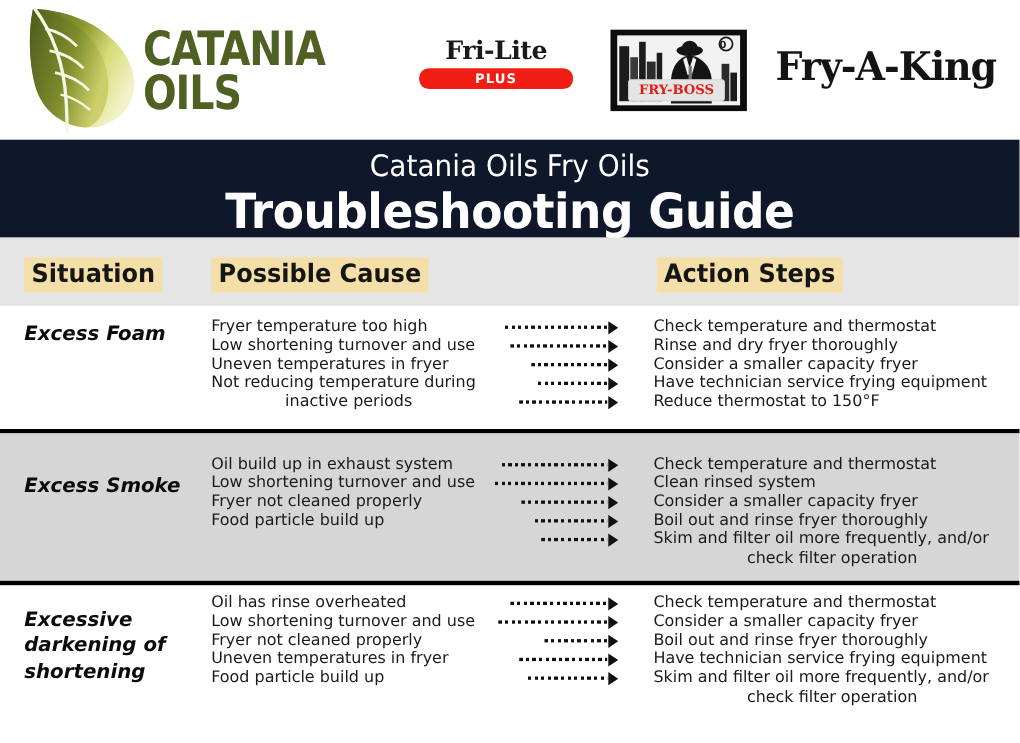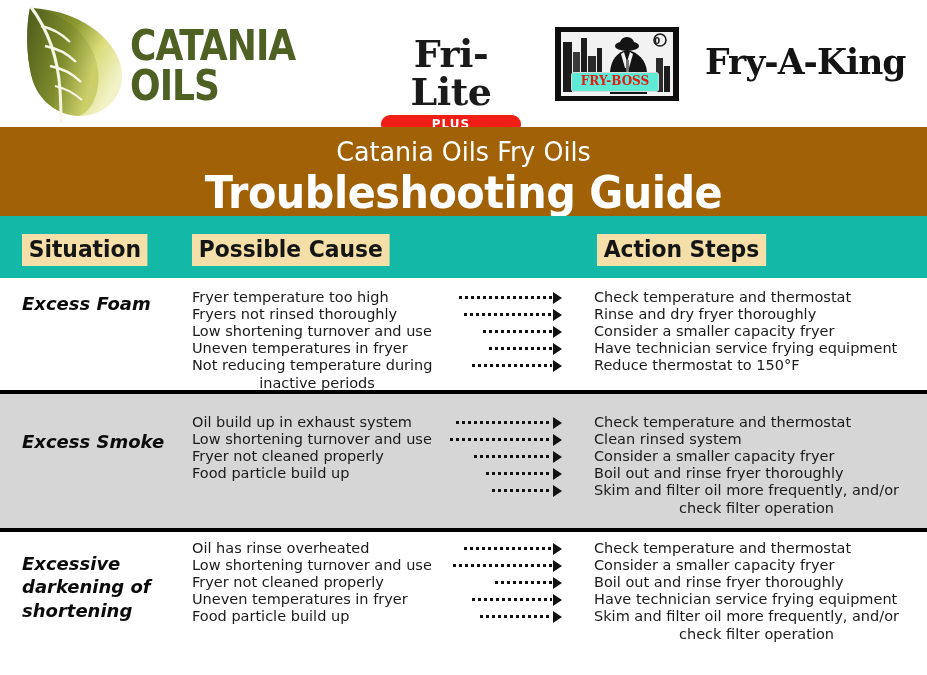--- a/index.html
+++ b/index.html
@@ -54,21 +54,21 @@
 
   .frilite-logo {
     position: absolute;
     left: 377px; top: 35px;
     width: 148px; height: 55px;
     text-align: center;
   }
   .frilite-word {
     font-family: "DejaVu Serif", serif;
     font-weight: bold;
-    font-size: 38px;
+    font-size: 23px;
     color: #1a1a1a;
     letter-spacing: -0.5px;
     line-height: 1;
   }
   .frilite-plus-pill {
     margin: 4px auto 0;
     width: 140px;
     height: 19px;
     background: #F01E14;
     border-radius: 9px;
@@ -90,21 +90,21 @@
   }
   .fryboss-inner {
     position: absolute;
     left: 6px; top: 5px;
     width: 112px; height: 64px;
   }
   .fryboss-label {
     position: absolute;
     left: 16px; bottom: 9px;
     width: 86px; height: 18px;
-    background: #5eead4;
+    background: #e5e5e5;
     border: 1.5px solid #d8d8d8;
     border-radius: 3px;
     color: #E01B12;
     font-family: "DejaVu Serif", serif;
     font-weight: bold;
     font-size: 12px;
     line-height: 16px;
     text-align: center;
     letter-spacing: 0px;
   }
@@ -121,21 +121,21 @@
     white-space: nowrap;
     transform: scaleX(0.96);
     transform-origin: left top;
   }
 
   
   .banner {
     position: absolute;
     left: 0; top: 127px;
     width: 927px; height: 89px;
-    background: #a16207;
+    background: #0f172a;
     text-align: center;
     color: #ffffff;
   }
   .banner-sub {
     font-family: "DejaVu Sans", sans-serif;
     font-size: 27px;
     line-height: 1;
     padding-top: 11px;
     letter-spacing: 0px;
     transform: scaleX(0.94);
@@ -148,21 +148,21 @@
     padding-top: 5px;
     letter-spacing: -0.5px;
     transform: scaleX(0.94);
   }
 
   
   .col-headers {
     position: absolute;
     left: 0; top: 216px;
     width: 927px; height: 62px;
-    background: #14b8a6;
+    background: #e5e5e5;
   }
   .col-head {
     position: absolute;
     background: #F5DFA8;
     color: #151515;
     font-family: "DejaVu Sans", sans-serif;
     font-weight: bold;
     font-size: 23px;
     line-height: 1.28;
     padding: 1px 7px 2px 7px;
@@ -323,21 +323,20 @@
     <div class="col-head ch-situation">Situation</div>
     <div class="col-head ch-cause">Possible Cause</div>
     <div class="col-head ch-action">Action Steps</div>
   </div>
 
   <div id="rows-host">
       <div class="row" style="top: 278px; height: 112px;">
         <div class="cell-situation" style="top: 14px;">Excess Foam</div>
         <div class="cell-cause" style="top: 11px;">
           <p>Fryer temperature too high</p>
-          <p>Fryers not rinsed thoroughly</p>
           <p>Low shortening turnover and use</p>
           <p>Uneven temperatures in fryer</p>
           <p>Not reducing temperature during</p>
           <p class="cont">inactive periods</p>
         </div>
         <div class="arrows" style="top: 11px;">
           <div class="arrow">
             <div class="dots" style="width: 93px;"></div>
             <div class="head"></div>
           </div>

